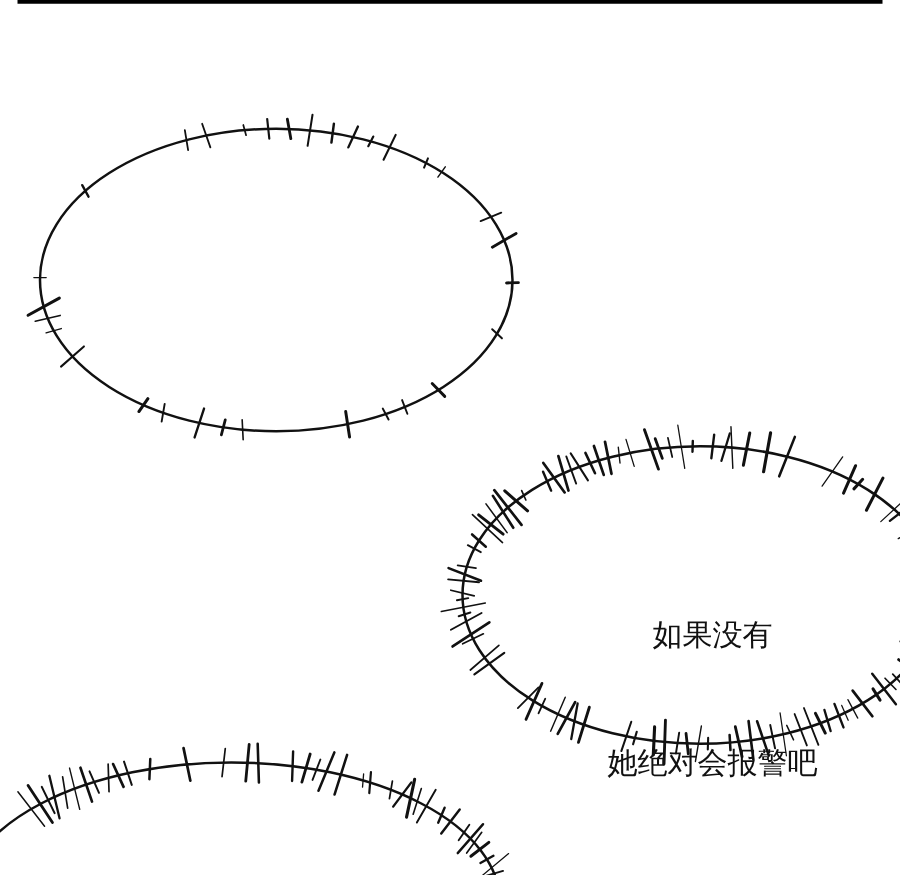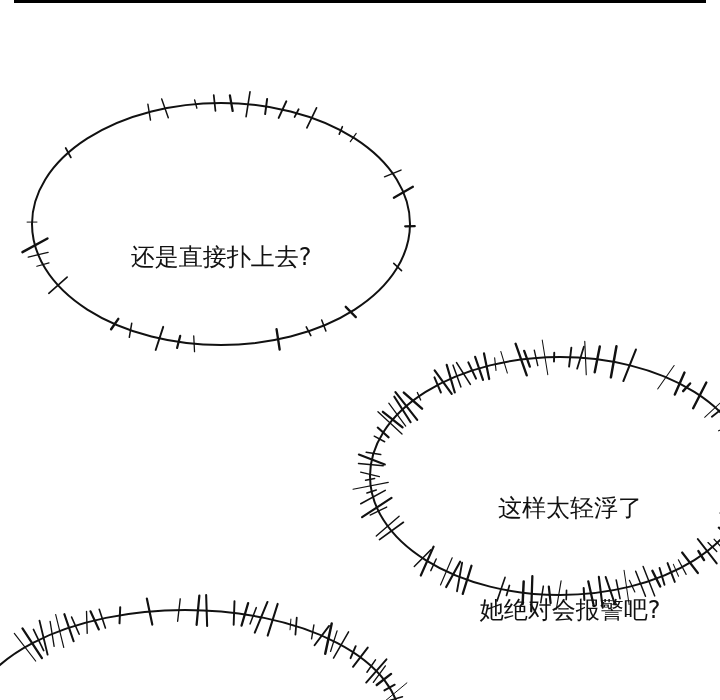--- a/index.html
+++ b/index.html
@@ -249,23 +249,23 @@
       <line x1="373.3433036169586" y1="682.410716155037" x2="385.3954390718988" y2="665.8426614747294" stroke="#111111" stroke-width="1.33" stroke-linecap="round"></line>
       <line x1="376.7000534663164" y1="685.0195186419471" x2="391.07903877059834" y2="673.9047531645319" stroke="#111111" stroke-width="2.35" stroke-linecap="round"></line>
       <line x1="384.36000045114497" y1="690.3993638779338" x2="394.74829754593236" y2="684.6282132938258" stroke="#111111" stroke-width="1.90" stroke-linecap="round"></line>
       <line x1="379.65103228904786" y1="705.5655495118052" x2="406.8990295379115" y2="682.8483728566536" stroke="#111111" stroke-width="1.00" stroke-linecap="round"></line>
       <line x1="388.2155723295124" y1="700.8393928310386" x2="402.4506353782773" y2="696.7424153001216" stroke="#111111" stroke-width="1.49" stroke-linecap="round"></line>
       <line x1="381.9015995492949" y1="709.650658860923" x2="414.2787821727299" y2="704.5592260968584" stroke="#111111" stroke-width="1.61" stroke-linecap="round"></line>
     </g>
 </svg>
 
 <div class="bubble-text" style="left:101px; top:172px; width:240px;">
-  <span>还是直接扑上去?</span>
 </div>
 
 <div class="bubble-text" style="left:450px; top:423px; width:240px;">
-  <span>这样太轻浮了</span>
+  <span>如果没有</span>
+  <span>她绝对会报警吧</span>
   <span>她绝对会报警吧?</span>
 </div>
 
 <div class="bubble-text" style="left:120px; top:666px; width:140px;">
   
 </div>
 
 </body></html>

